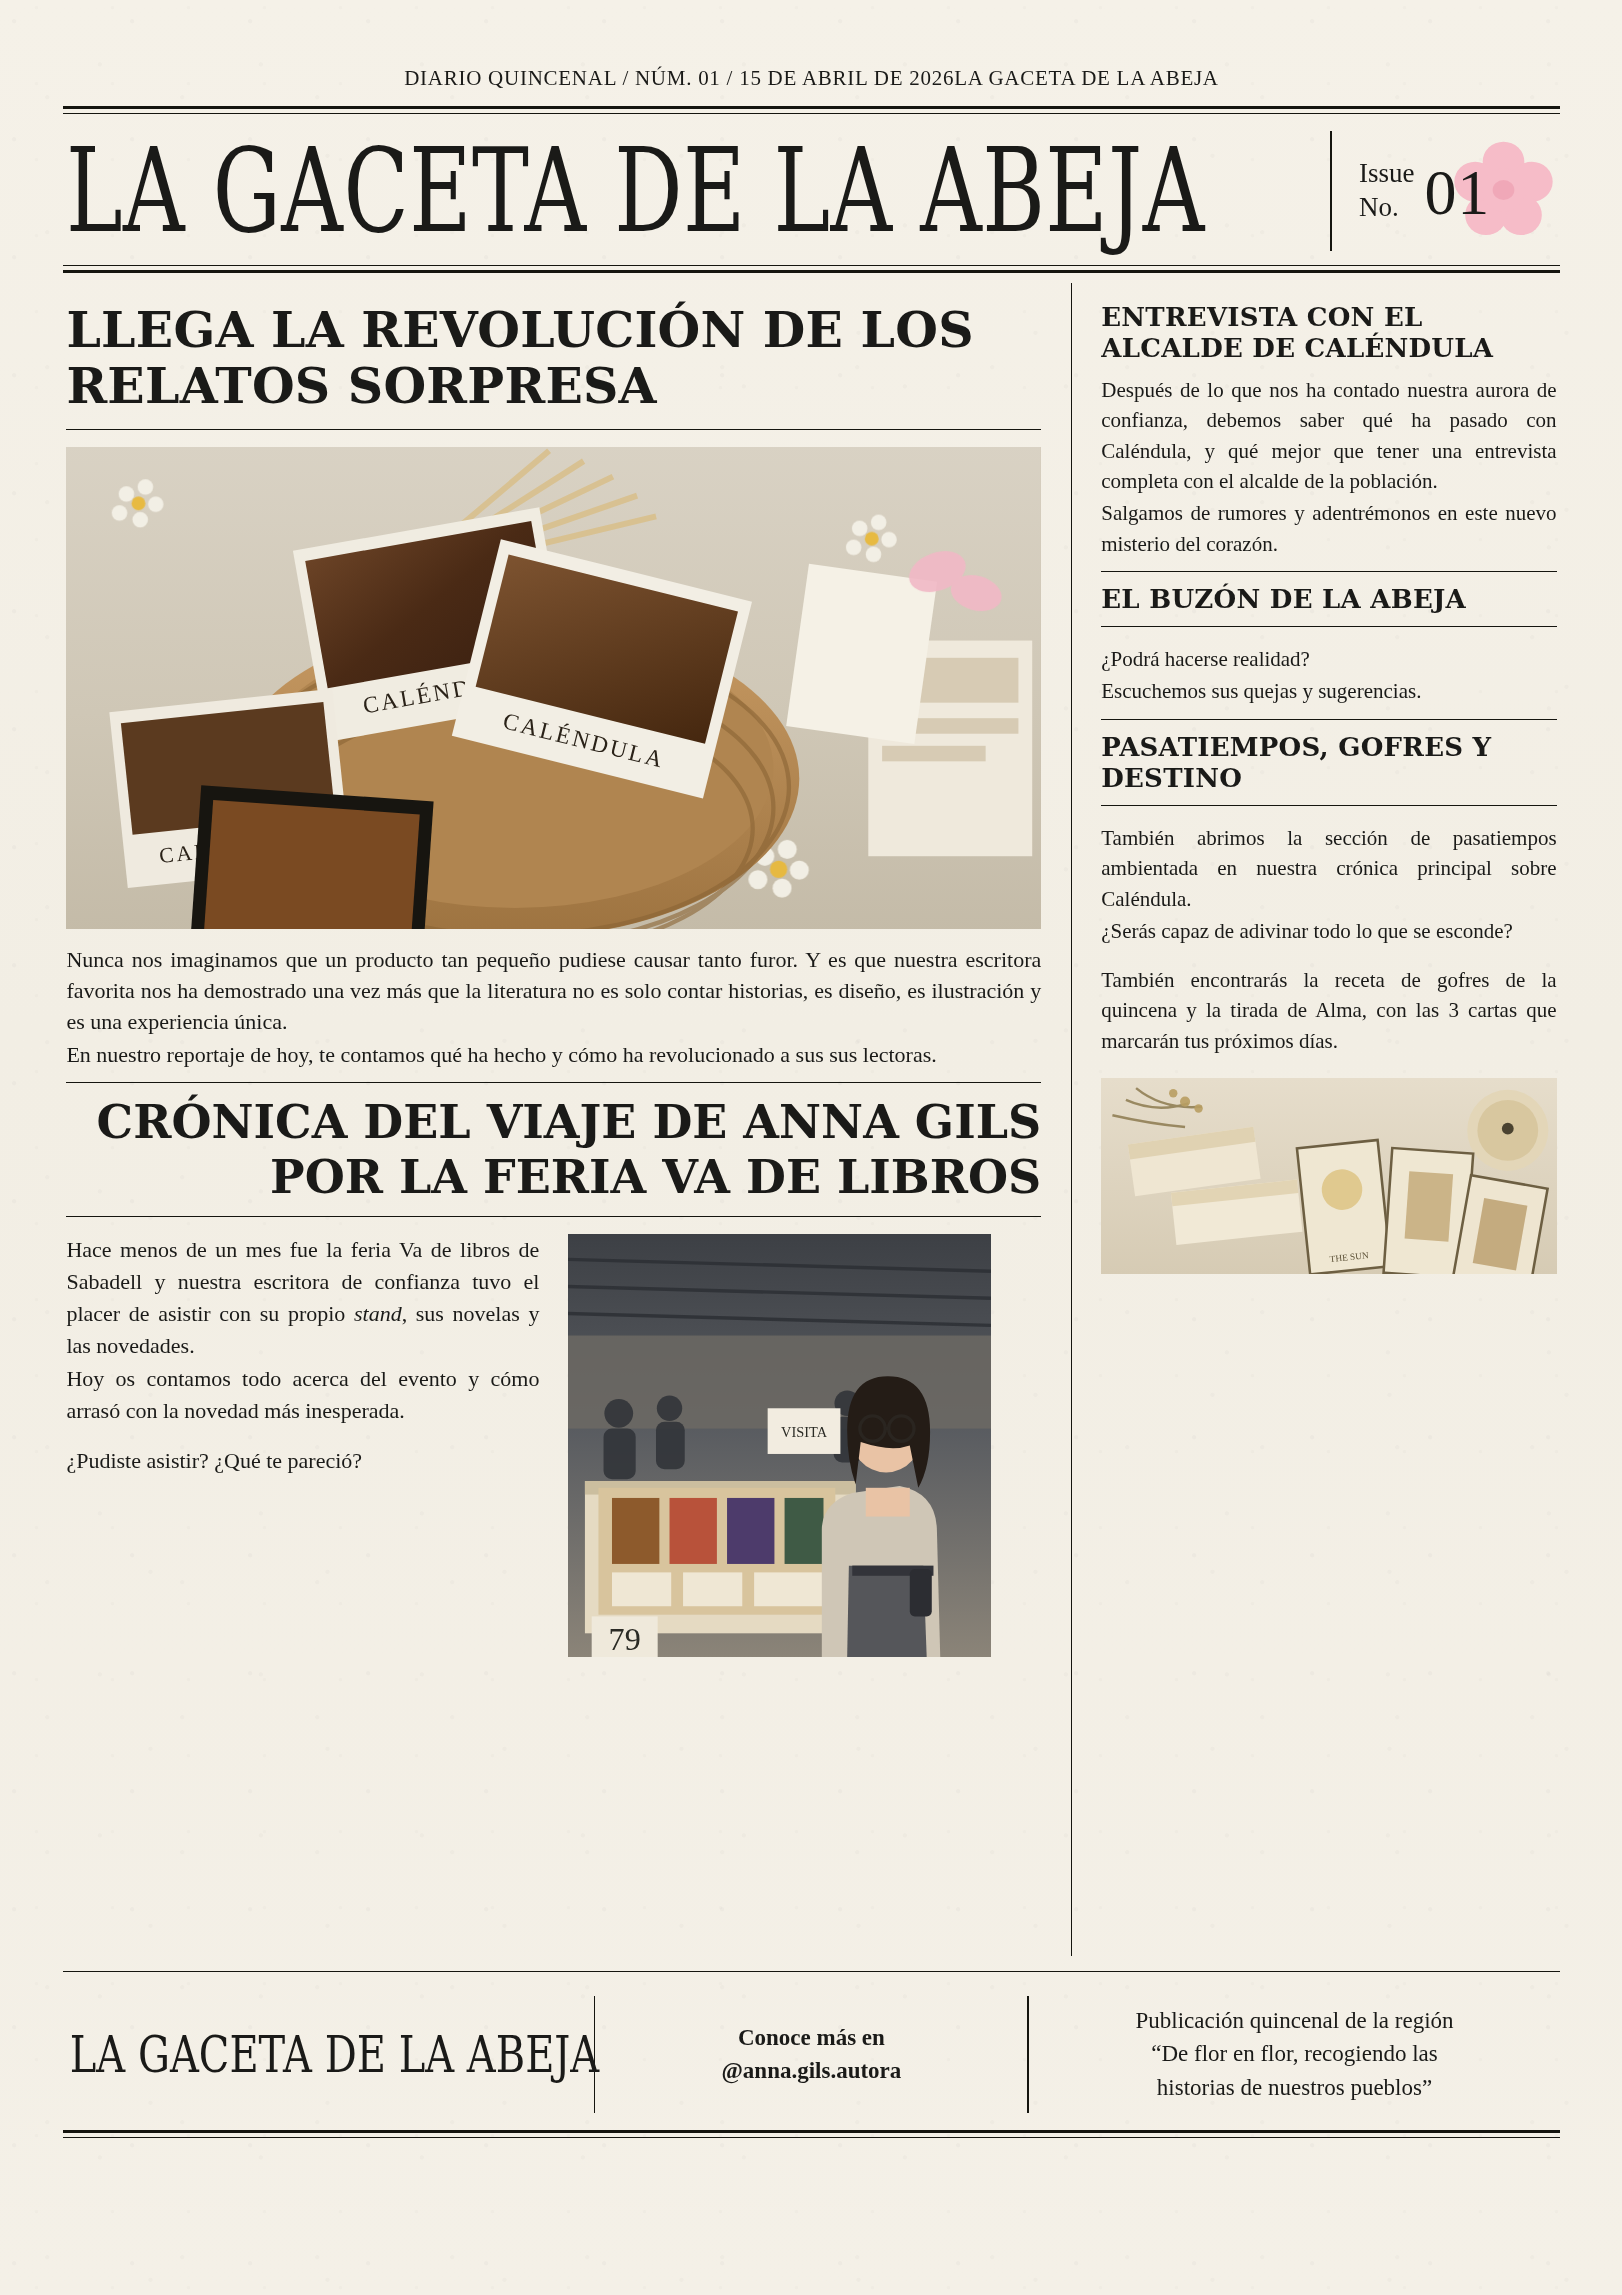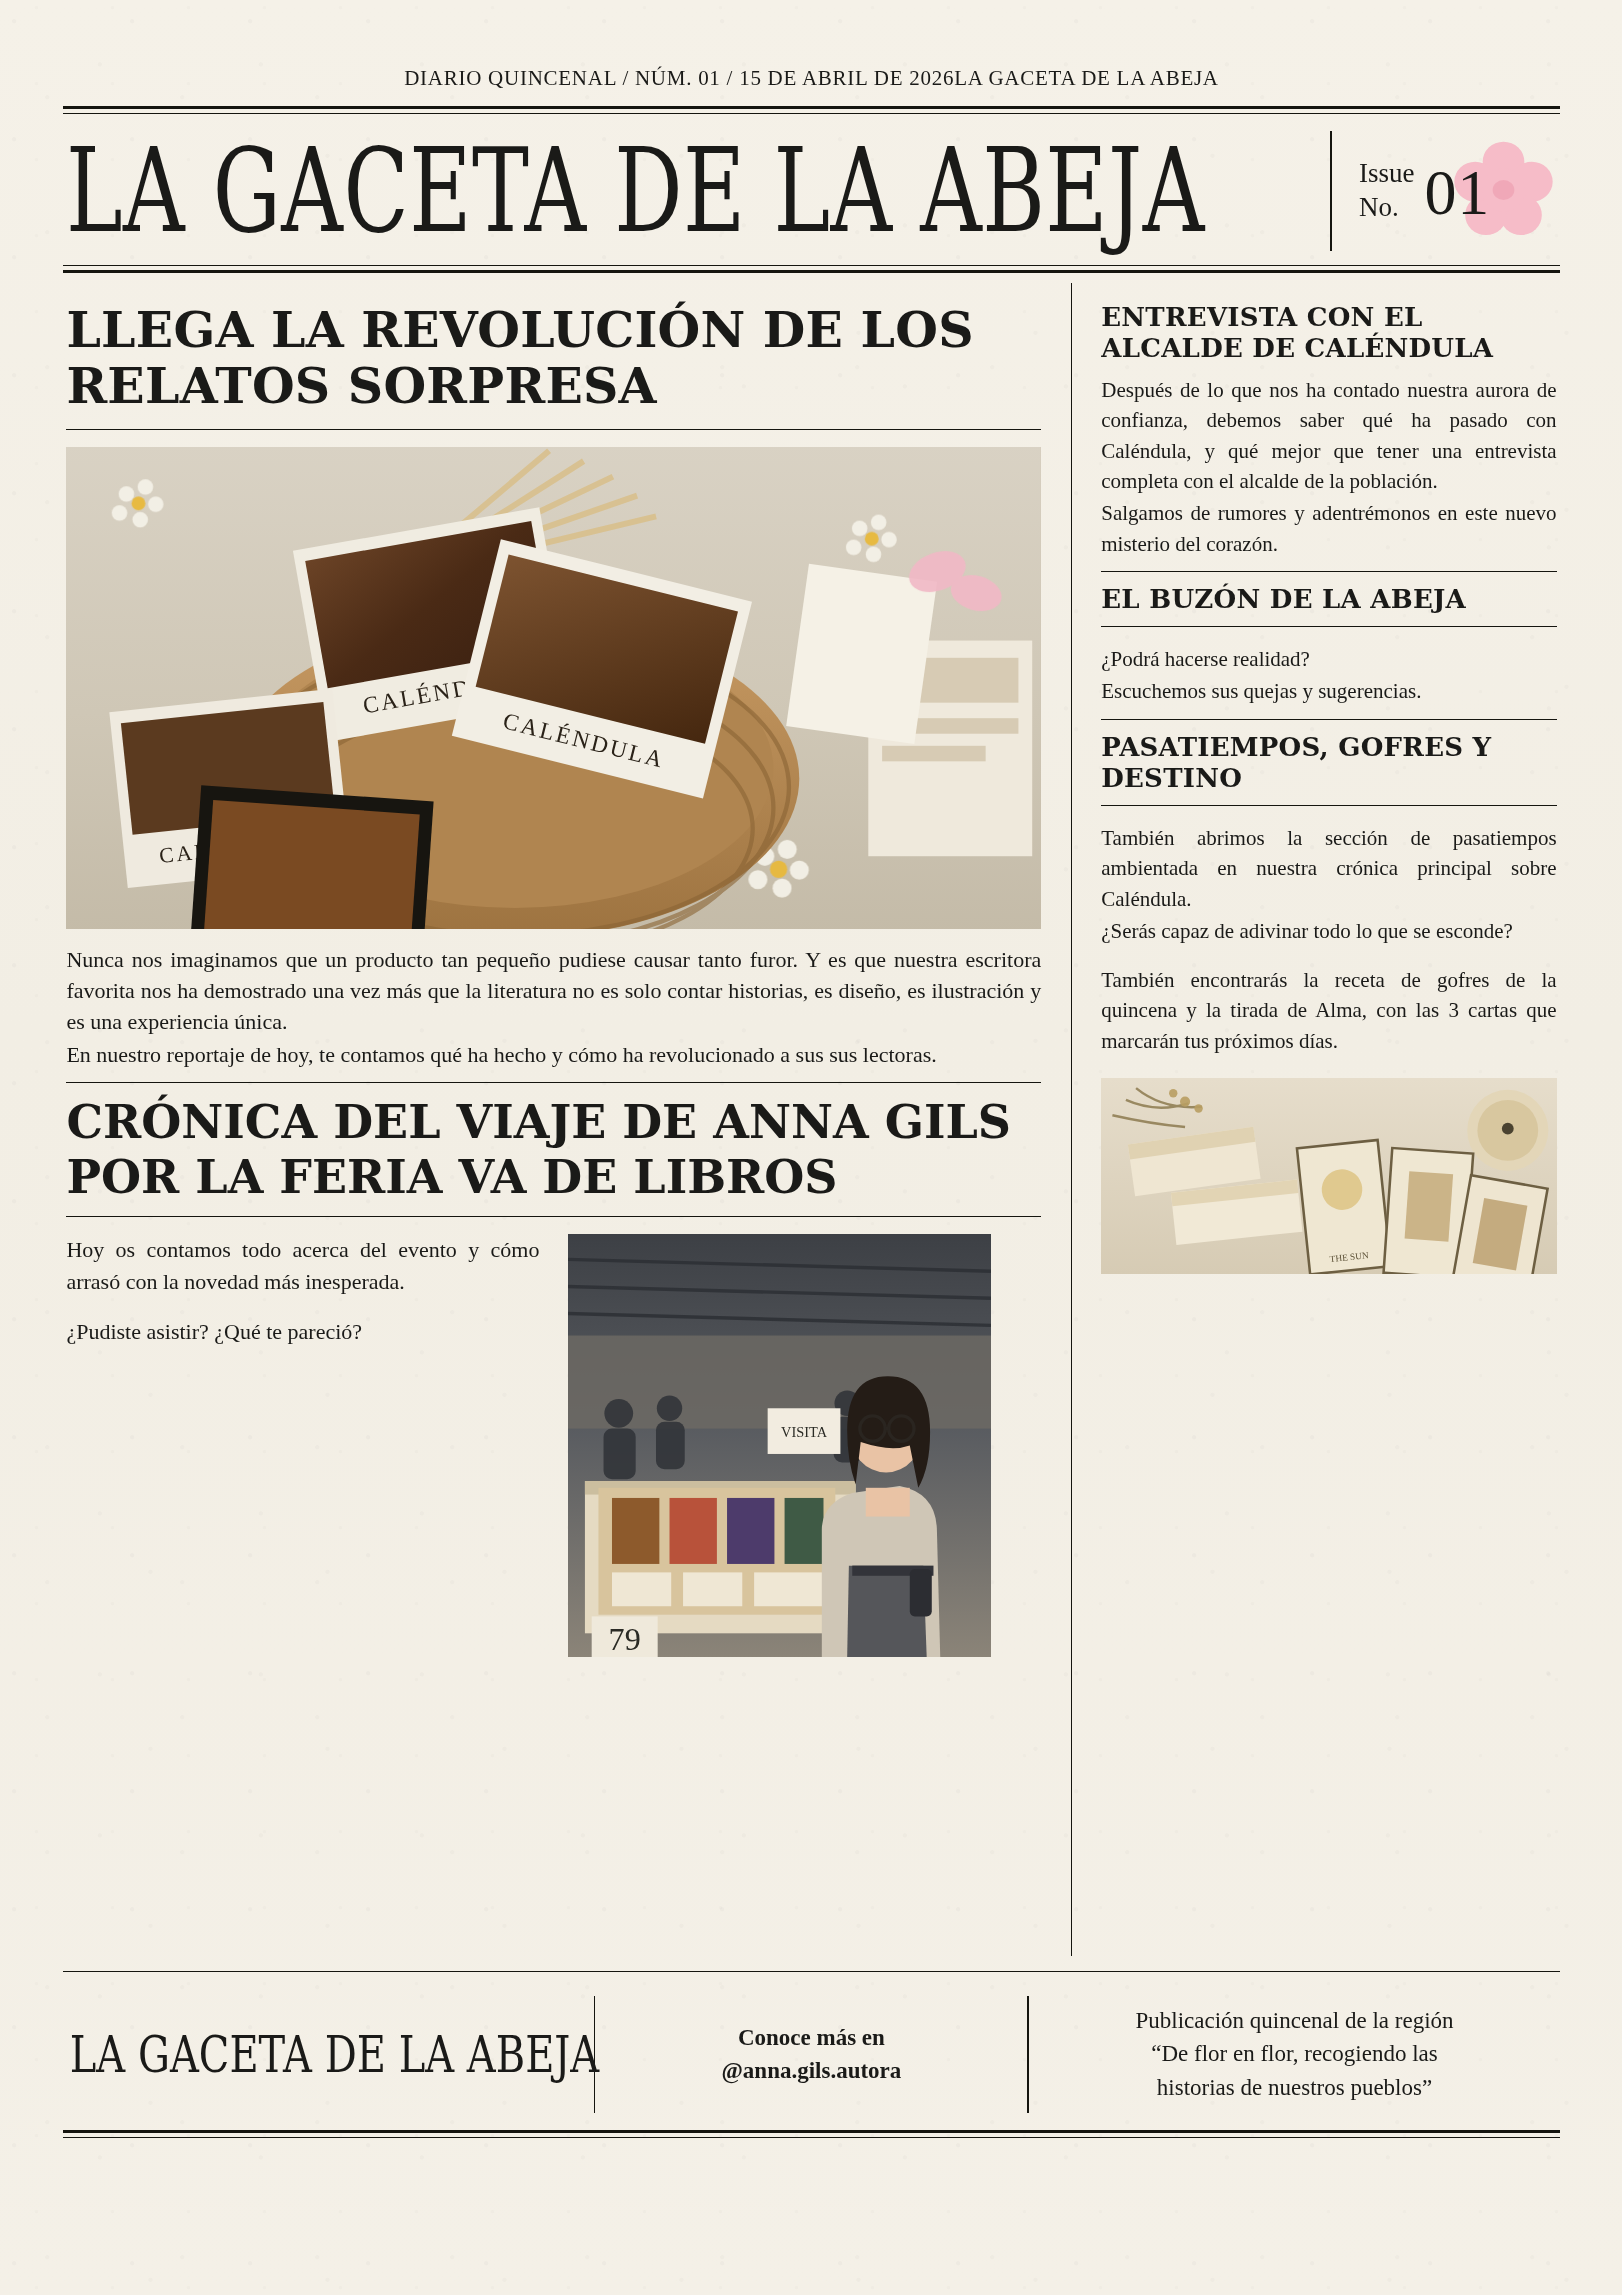--- a/index.html
+++ b/index.html
@@ -145,20 +145,21 @@
     line-height: 1.16;
     letter-spacing: 0.005em;
     margin: 0 0 13.5px 0;
   }
   .headline-2 {
     font-family: "DejaVu Serif", "Liberation Serif", serif;
     font-weight: 700;
     font-size: 46px;
     line-height: 1.18;
     margin: 0 0 12px 0;
+    text-align: right;
   }
 
   .hr-sec {
     border-top: 1.7px solid #15150f;
     margin: 5px 0 17px 0;
   }
   .hr-sec-tight {
     border-top: 1.7px solid #15150f;
     margin: 12px 0 12px 0;
   }
@@ -445,20 +446,21 @@
         <p>En nuestro reportaje de hoy, te contamos qué ha hecho y cómo  ha revolucionado a sus  sus lectoras.</p>
       </div>
 
       <div class="hr-sec-tight"></div>
 
       <h2 class="headline-2">CRÓNICA DEL VIAJE DE ANNA GILS POR LA FERIA VA DE LIBROS</h2>
       <div class="hr-sec"></div>
 
       <div class="lower">
         <div class="lower-text">
+          <p><span>Hace menos de un mes fue la feria Va de libros de Sabadell y nuestra escritora de confianza tuvo el placer de asistir con su propio </span><span class="ital">stand</span><span>, sus novelas y las novedades.</span></p>
           <p>Hoy os contamos todo acerca del evento y cómo arrasó con la novedad más inesperada.</p>
           <p style="height:15px"></p>
           <p>¿Pudiste asistir? ¿Qué te pareció?</p>
         </div>
 
         <div class="lower-photo">
           <svg viewBox="0 0 500 500" preserveAspectRatio="xMidYMid slice" width="100%" height="100%">
             <defs>
               <linearGradient id="hall" x1="0" y1="0" x2="0" y2="1">
                 <stop offset="0%" stop-color="#3d4045"></stop>

